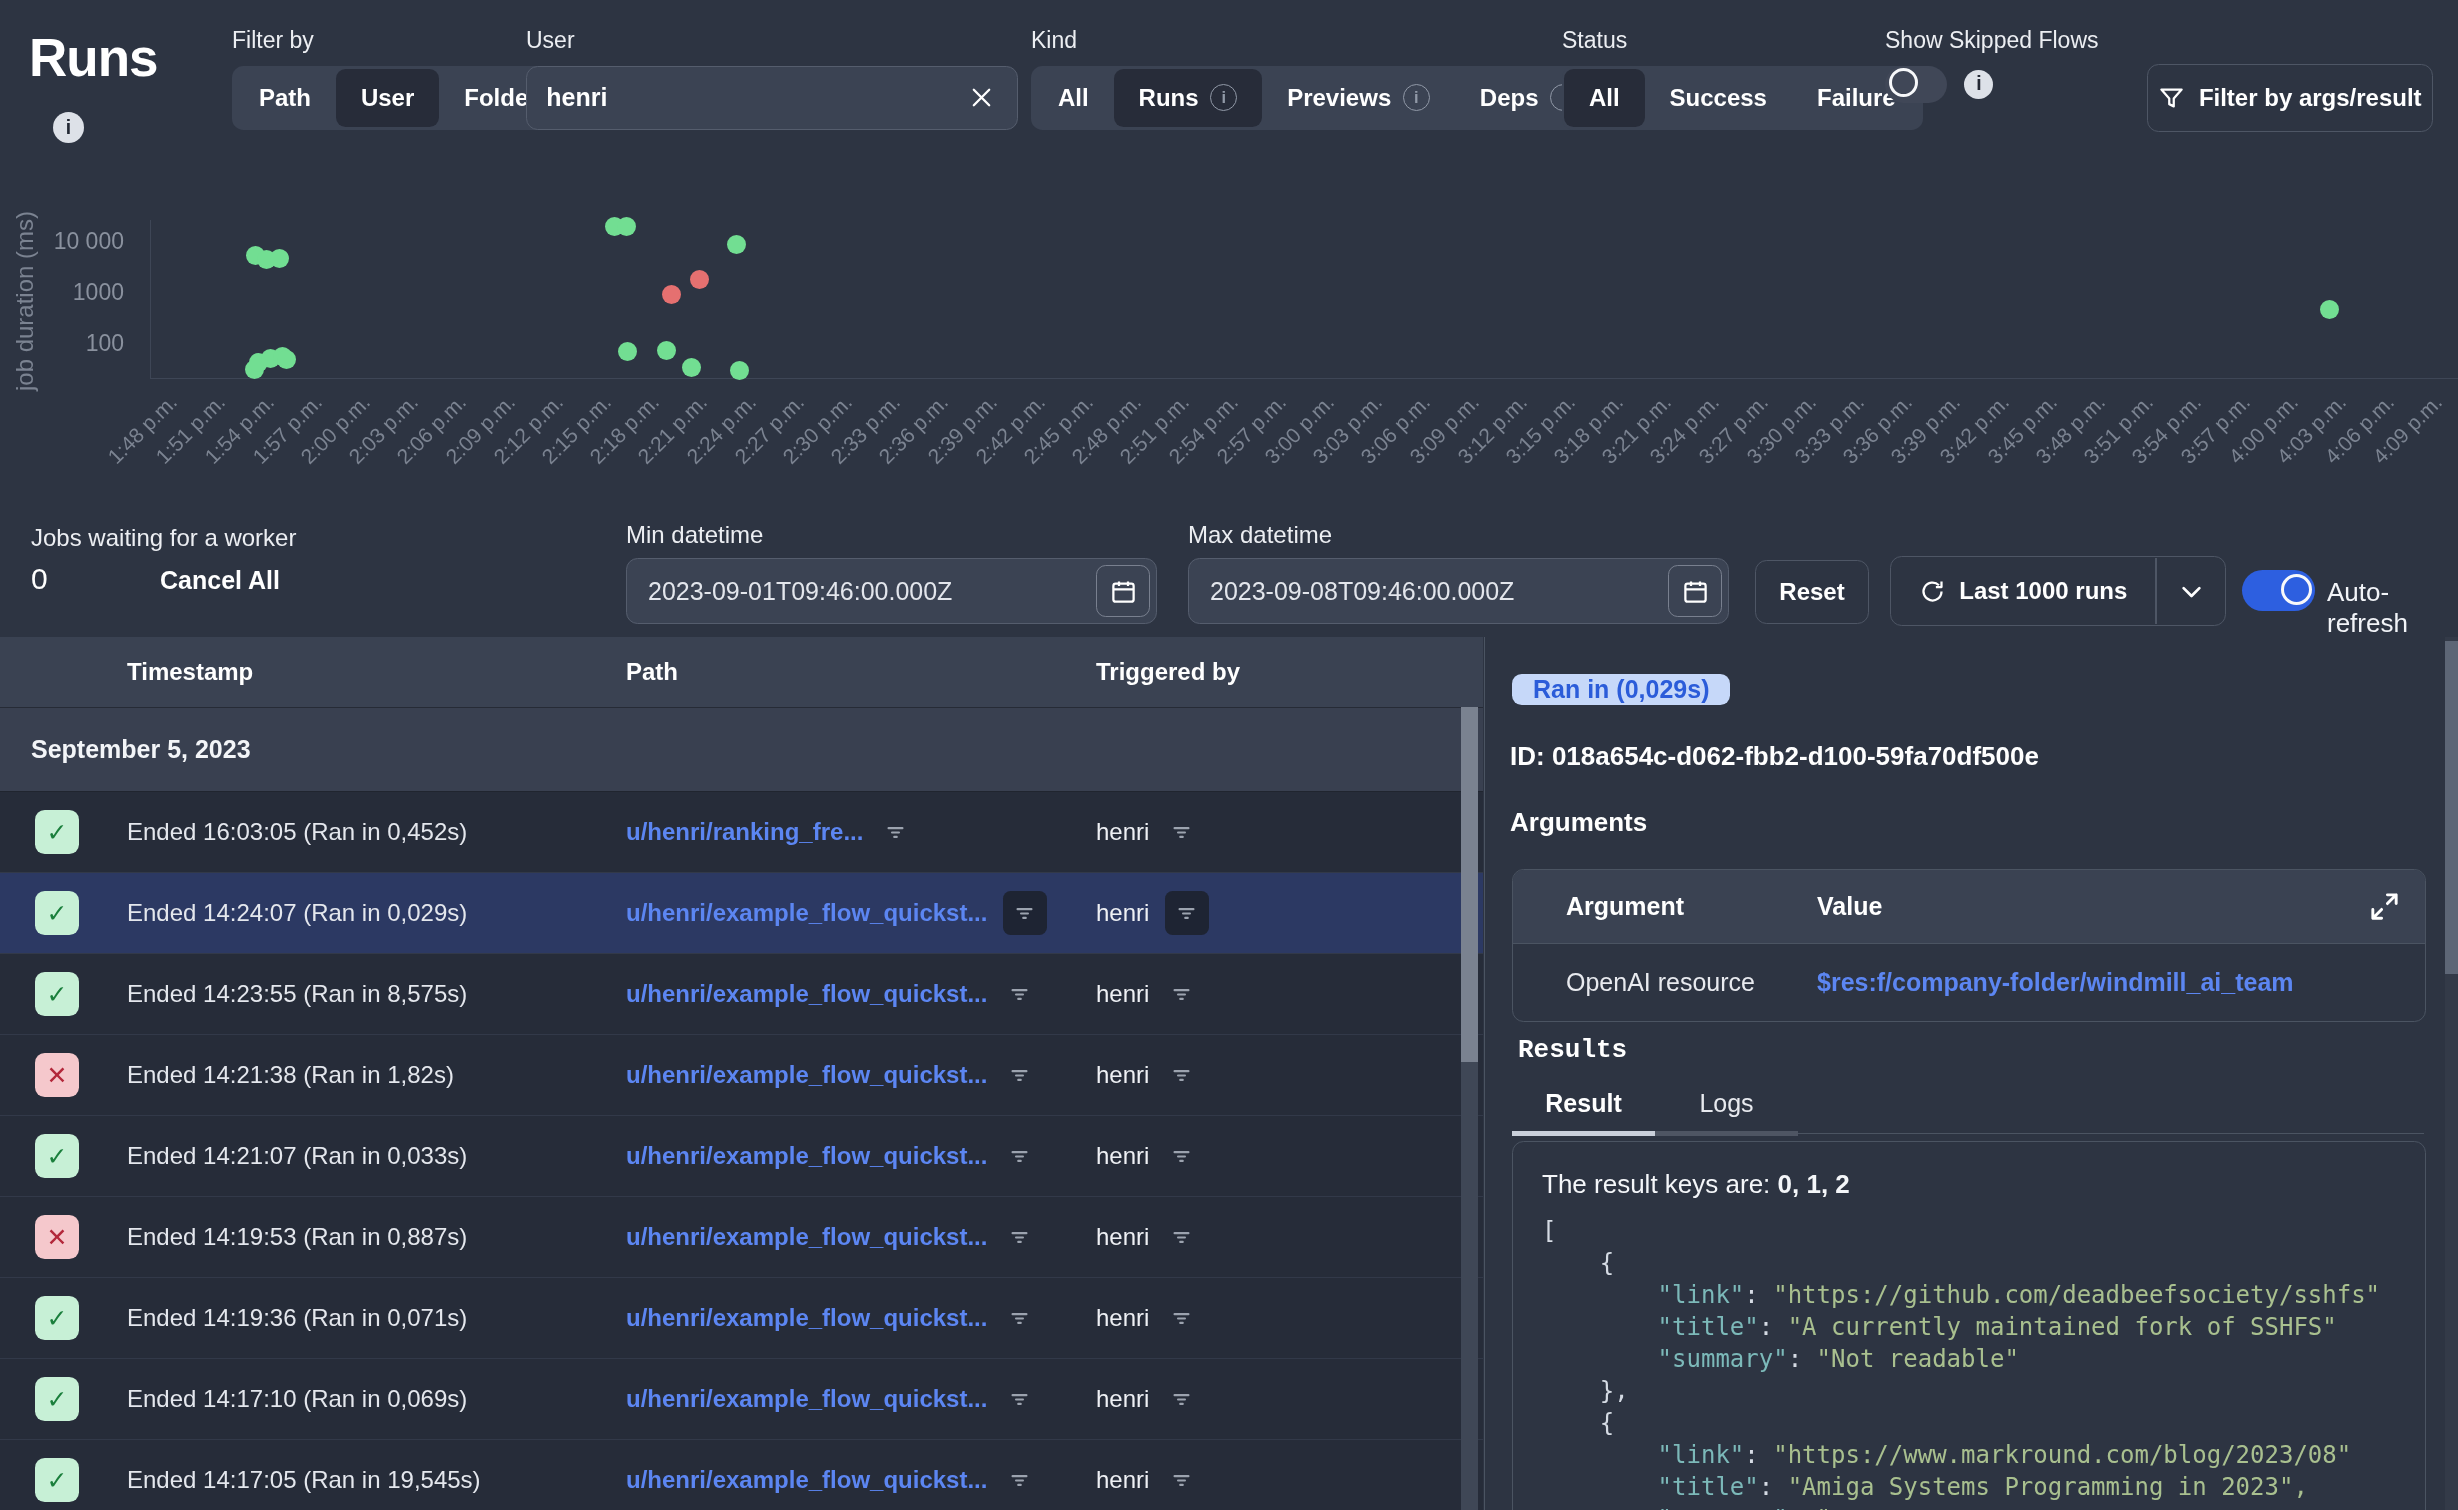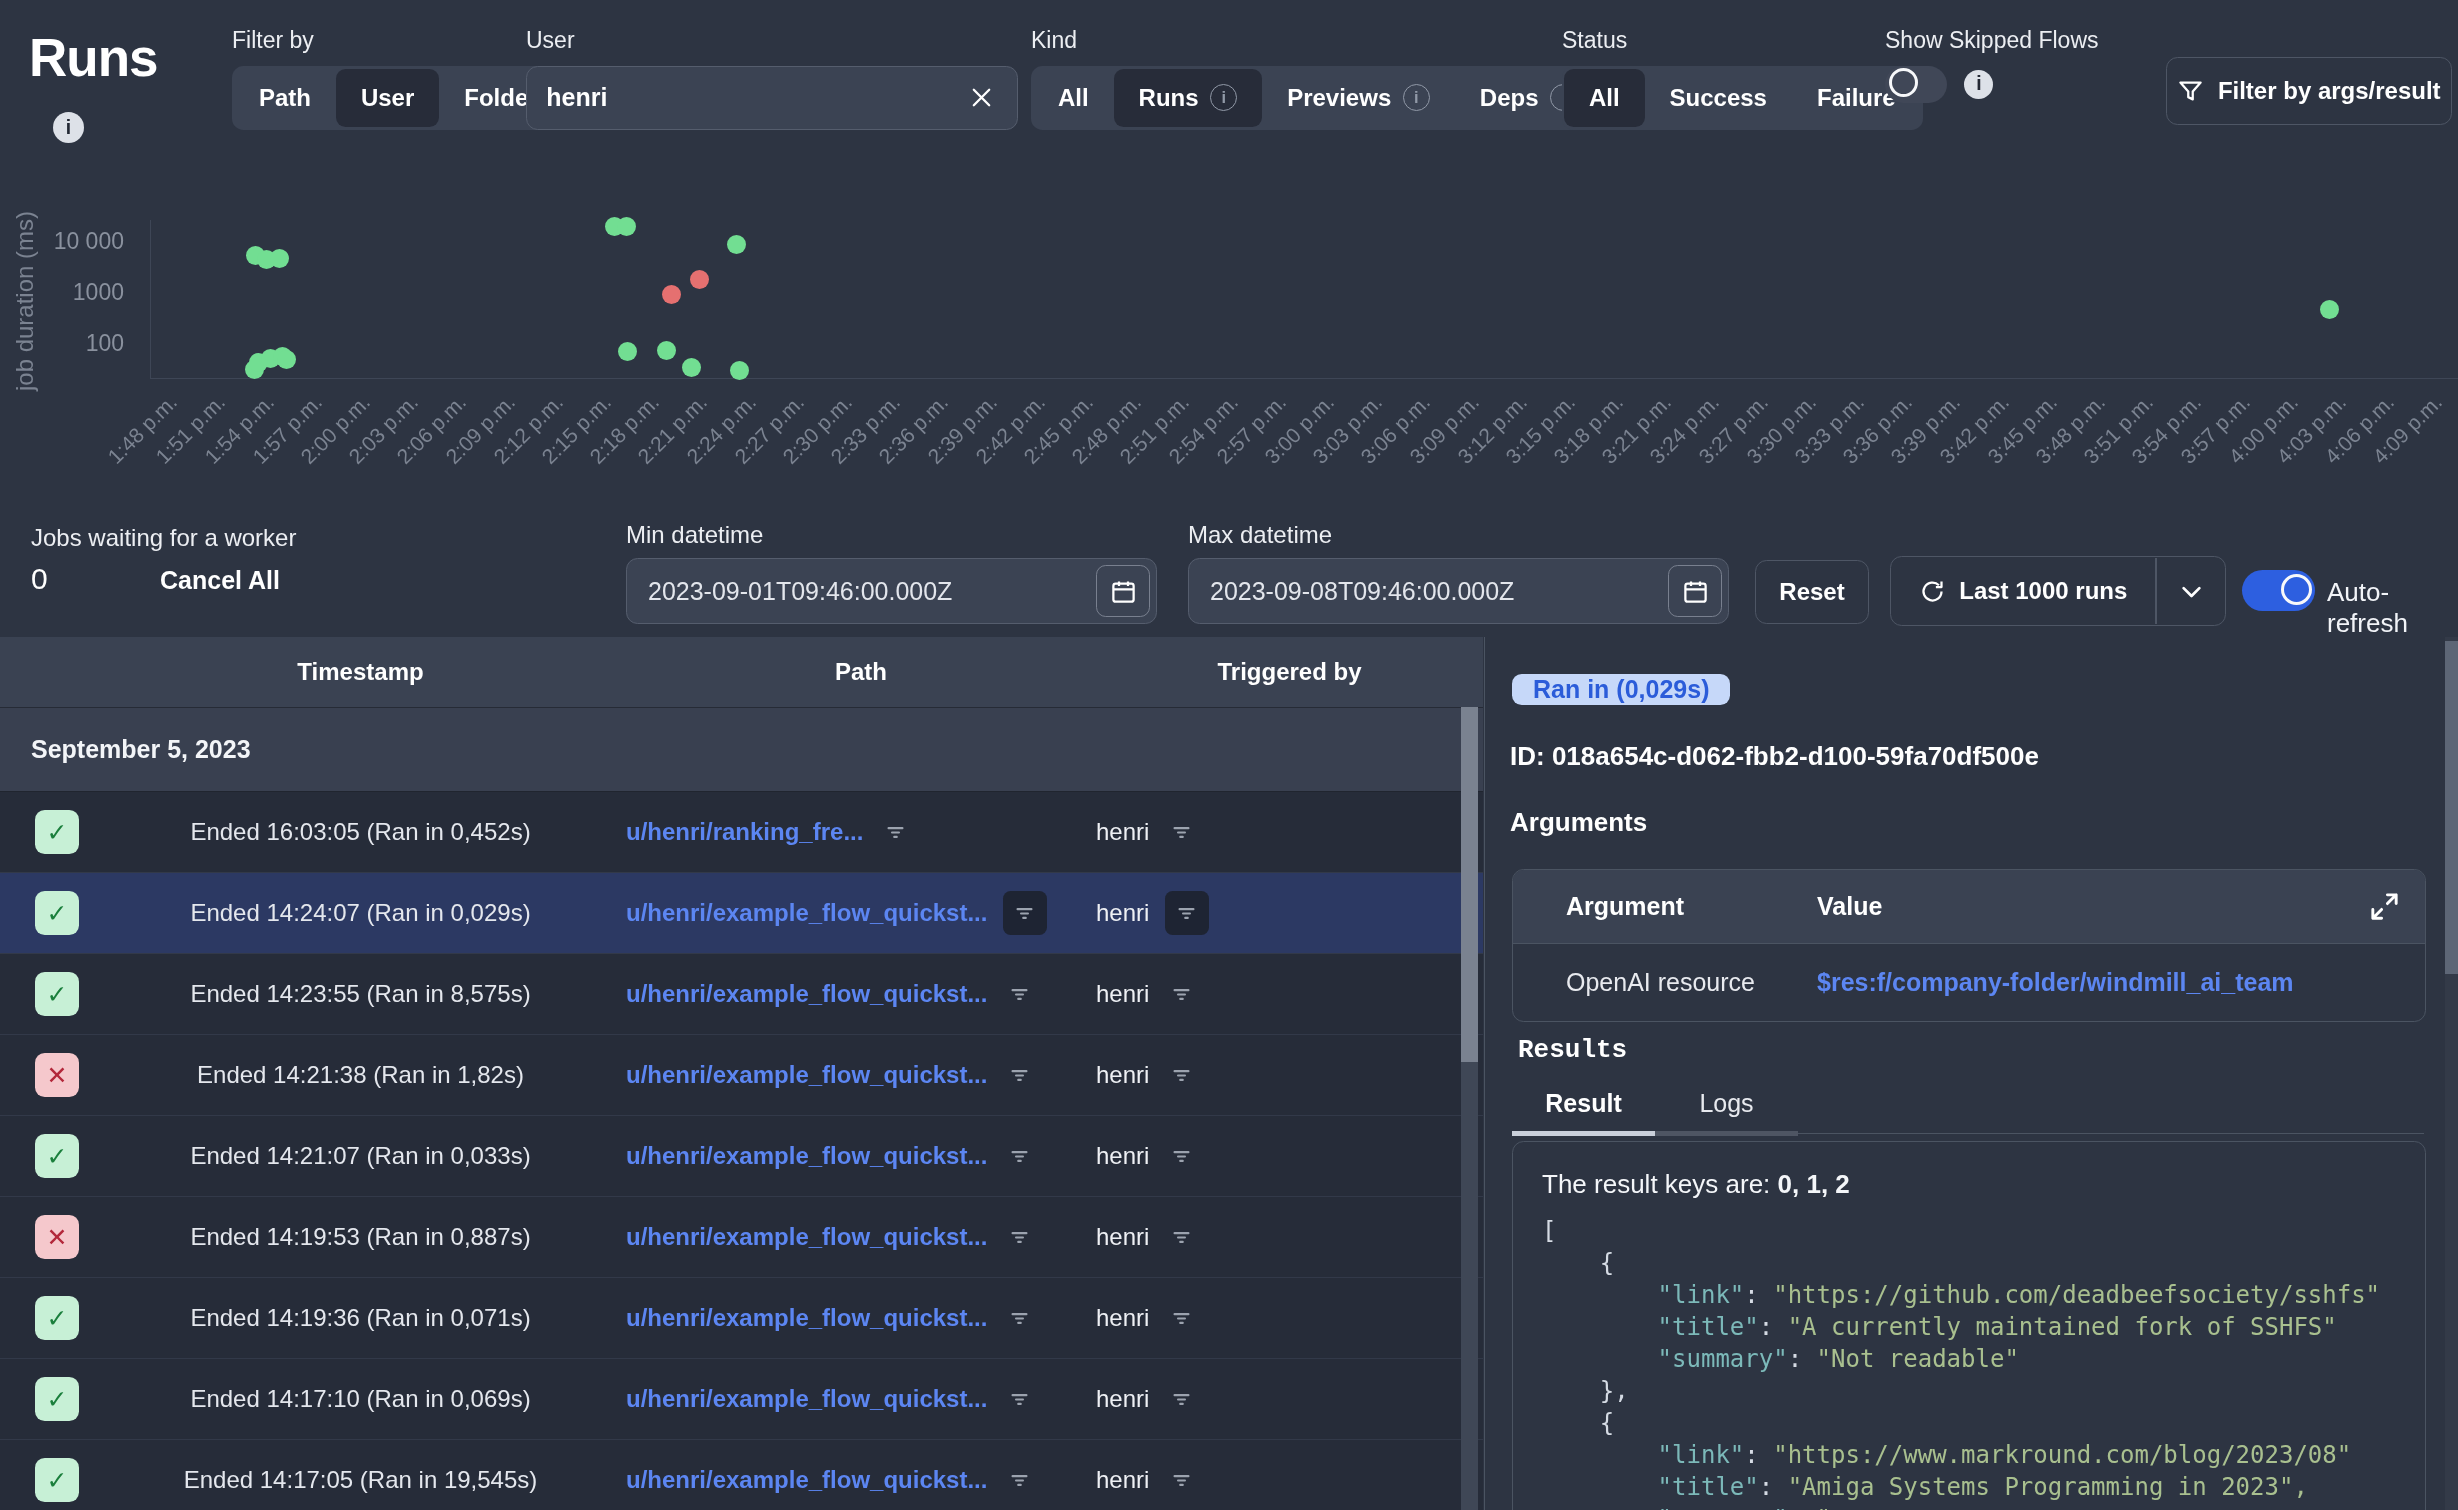--- a/index.html
+++ b/index.html
@@ -41,21 +41,21 @@
   
   .mid-label{font-size:24px;color:#eceef2;font-weight:500;}
   .queue-count{font-size:30px;color:#ffffff;}
   .cancel-all{font-size:25px;font-weight:700;color:#ffffff;}
   .dt-input{position:absolute;background:#3b4353;border:1.9px solid #555d6d;border-radius:11.6px;height:66px;
     display:flex;align-items:center;box-sizing:border-box;padding:0 5.8px 0 21px;}
   .dt-input .val{flex:1;font-size:25px;color:#e3e6ec;}
   .cal-btn{width:54px;height:52px;border:1.9px solid #79808f;border-radius:9.7px;display:flex;align-items:center;
     justify-content:center;box-sizing:border-box;cursor:pointer;}
   
-  .grid-cols{display:grid;grid-template-columns:106px 488px 502px 1fr;align-items:center;text-align:center;}
+  .grid-cols{display:grid;grid-template-columns:106px 488px 502px 1fr;align-items:center;}
   #thead{left:0;top:637px;width:1483px;height:70px;background:#3a4252;font-size:24px;font-weight:700;color:#ffffff;}
   #thead .h-ts{padding-left:21px;}
   #thead .h-path{padding-left:32px;}
   #group-row{left:0;top:707px;width:1483px;height:85px;background:#394050;display:flex;align-items:center;
     padding-left:31px;box-sizing:border-box;font-size:25px;font-weight:700;color:#f3f5f8;
     border-top:1.9px solid #262b36;border-bottom:1.9px solid #20252f;}
   #rows{left:0;top:792px;width:1483px;height:718px;overflow:hidden;}
   .trow{height:81px;background:#262c39;border-bottom:1px solid #323949;box-sizing:border-box;}
   .trow.sel{background:#2c3963;}
   .c-icon{padding-left:35px;}
@@ -176,21 +176,21 @@
 <div class="abs fgroup" style="left:1885px;top:27px;text-align:center;">
   <span class="flabel">Show Skipped Flows</span>
   <div style="display:flex;align-items:center;gap:17.4px;margin-top:5.8px;">
     <span class="toggle" style="width:62px;height:37px;background:#404757;">
       <span class="knob" style="width:23px;height:23px;left:3.9px;top:2.9px;"></span>
     </span>
     <span class="info-badge" style="position:static;width:29px;height:29px;">i</span>
   </div>
 </div>
 
-<button class="abs btn" style="left:2147px;top:57px;width:286px;height:68px;margin-left:19px;">
+<button class="abs btn" style="left:2147px;top:64px;width:286px;height:68px;">
   <span>
     <svg width="27" height="27" viewBox="0 0 24 24" fill="none" stroke="#ffffff" stroke-width="2">
         <path d="M3 4h18l-7 8v7l-4-2v-5L3 4z" stroke-linejoin="round"></path>
       </svg>
   </span>
   <span>Filter by args/result</span>
 </button>
 
 
 <div class="abs" id="chart">

